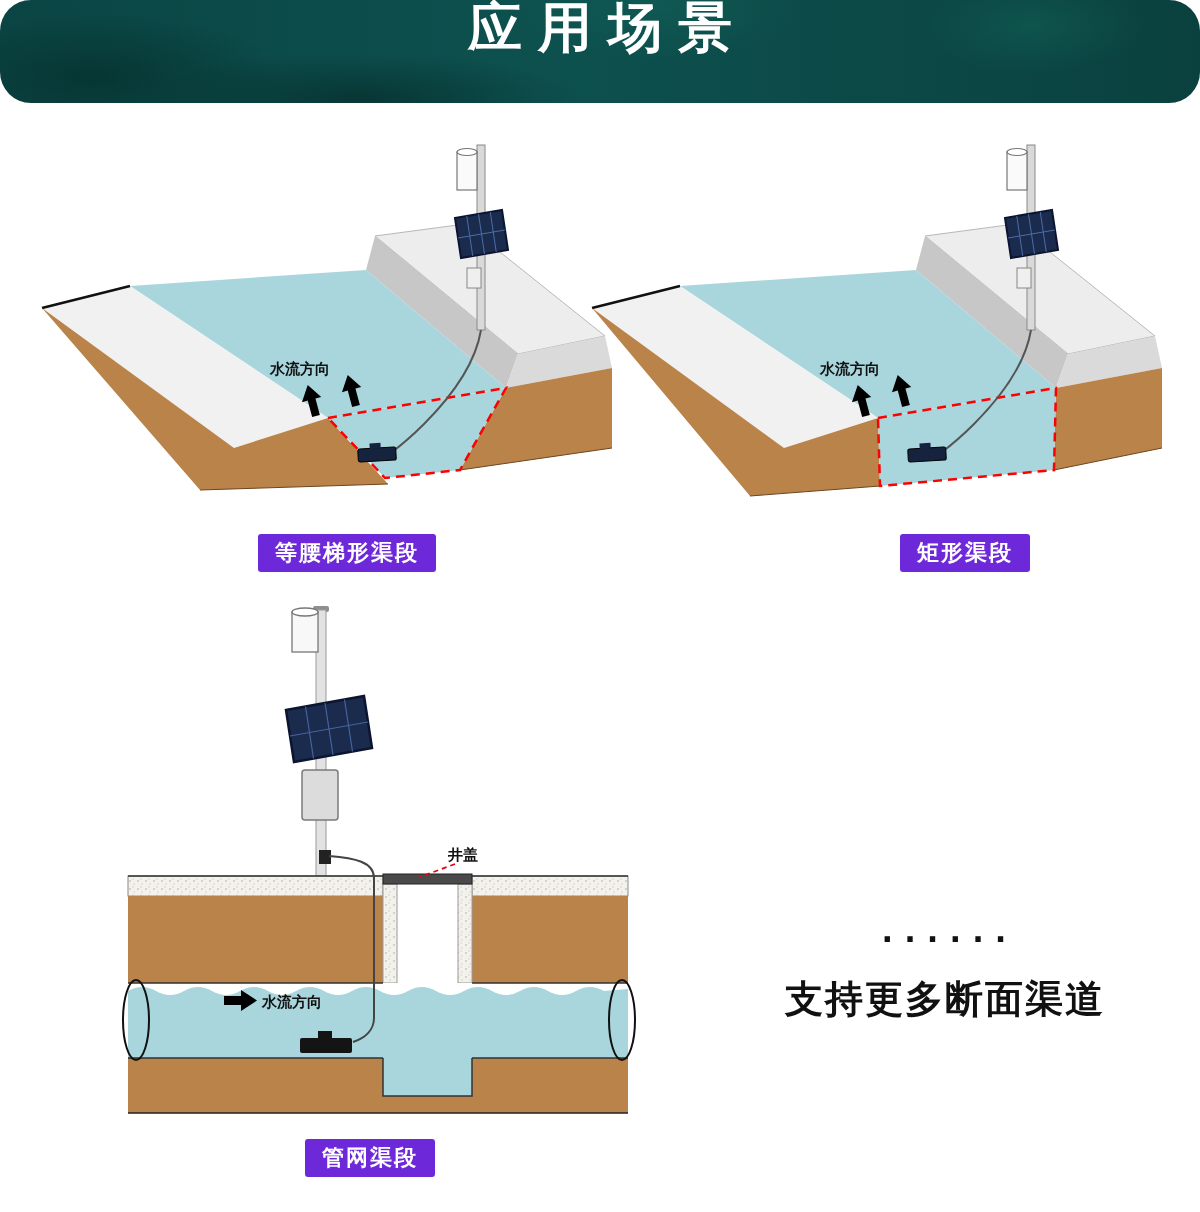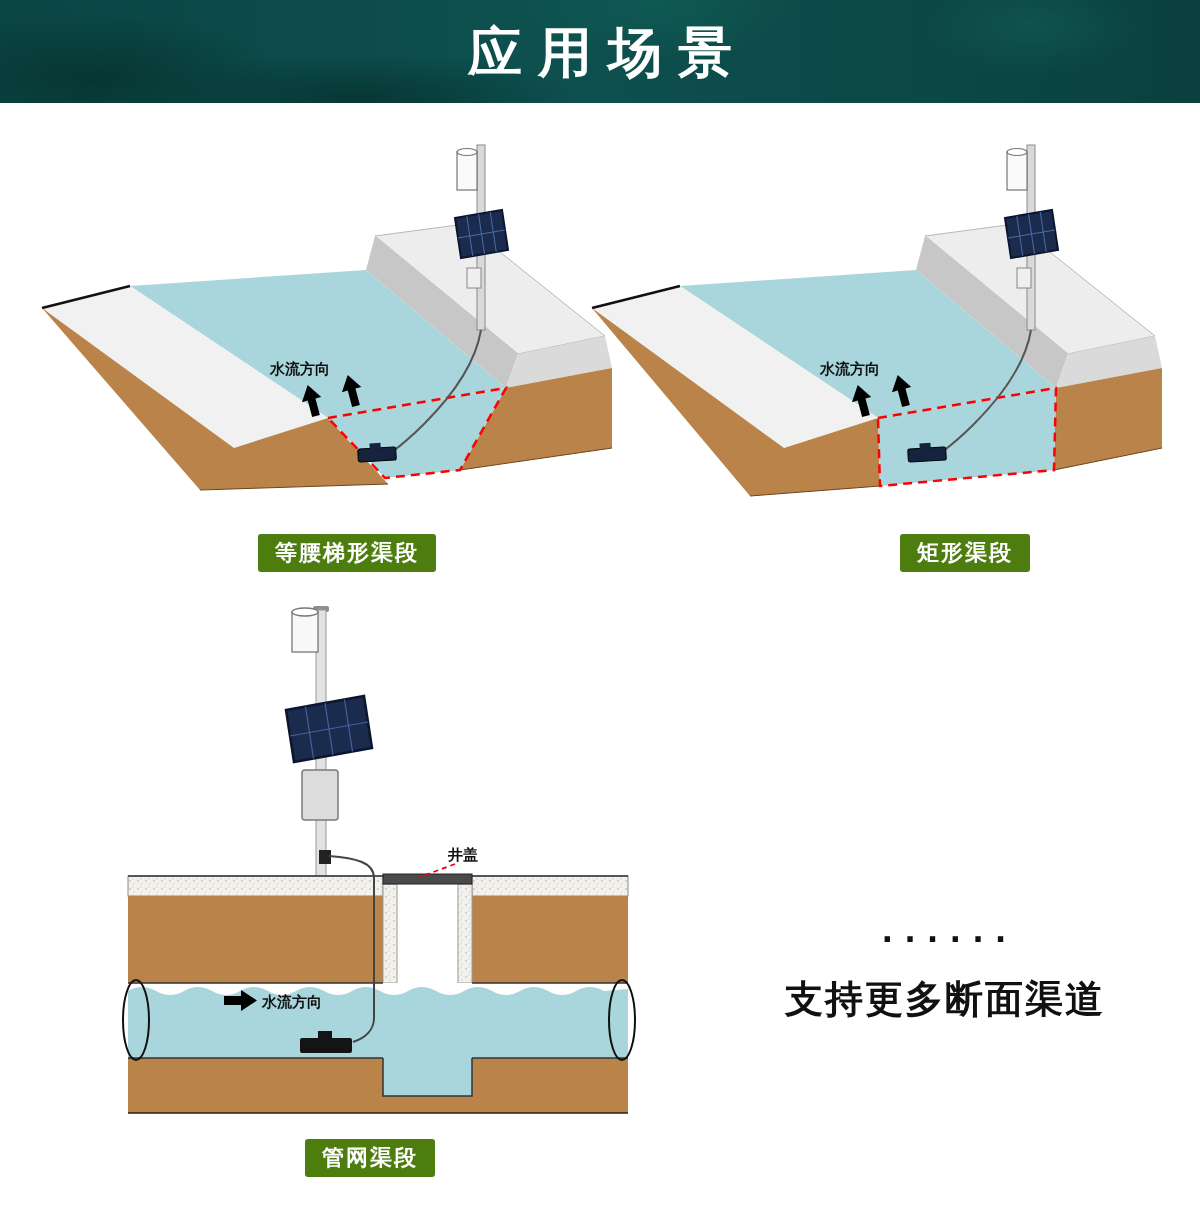--- a/index.html
+++ b/index.html
@@ -7,32 +7,32 @@
   .page{position:relative;width:1200px;height:1212px;background:#ffffff;overflow:hidden;}
 
   .header{
     position:absolute;left:0;top:0;width:1200px;height:103px;
     background:
       radial-gradient(160px 70px at 86% 25%, rgba(18,96,86,.55), transparent 70%),
       radial-gradient(260px 90px at 8% 75%, rgba(5,48,44,.75), transparent 72%),
       radial-gradient(200px 80px at 55% 5%, rgba(22,108,95,.35), transparent 70%),
       radial-gradient(300px 60px at 30% 95%, rgba(4,40,38,.6), transparent 75%),
       linear-gradient(90deg,#0a4544,#0d514f 45%,#0a413f);
-    display:flex;align-items:center;justify-content:center;
+    display:flex;justify-content:center;border-radius:31px;
   }
   .header-title{
     color:#ffffff;font-size:54px;font-weight:bold;letter-spacing:16px;
     text-indent:16px;margin:0;line-height:1;
   }
 
   .scene{position:absolute;}
   svg{font-family:inherit;display:block;}
 
   .scene-label{
-    position:absolute;background:#4d7c0f;color:#ffffff;
+    position:absolute;background:#6d28d9;color:#ffffff;
     font-size:22px;font-weight:bold;letter-spacing:2px;
     padding:5px 17px;border-radius:3px;line-height:1.25;white-space:nowrap;
   }
   .label-trapezoid{left:258px;top:534px;}
   .label-rectangle{left:900px;top:534px;text-align:center;}
   .label-pipe{left:305px;top:1139px;}
 
   .more-block{
     position:absolute;left:780px;top:920px;width:330px;
     text-align:center;color:#111111;

